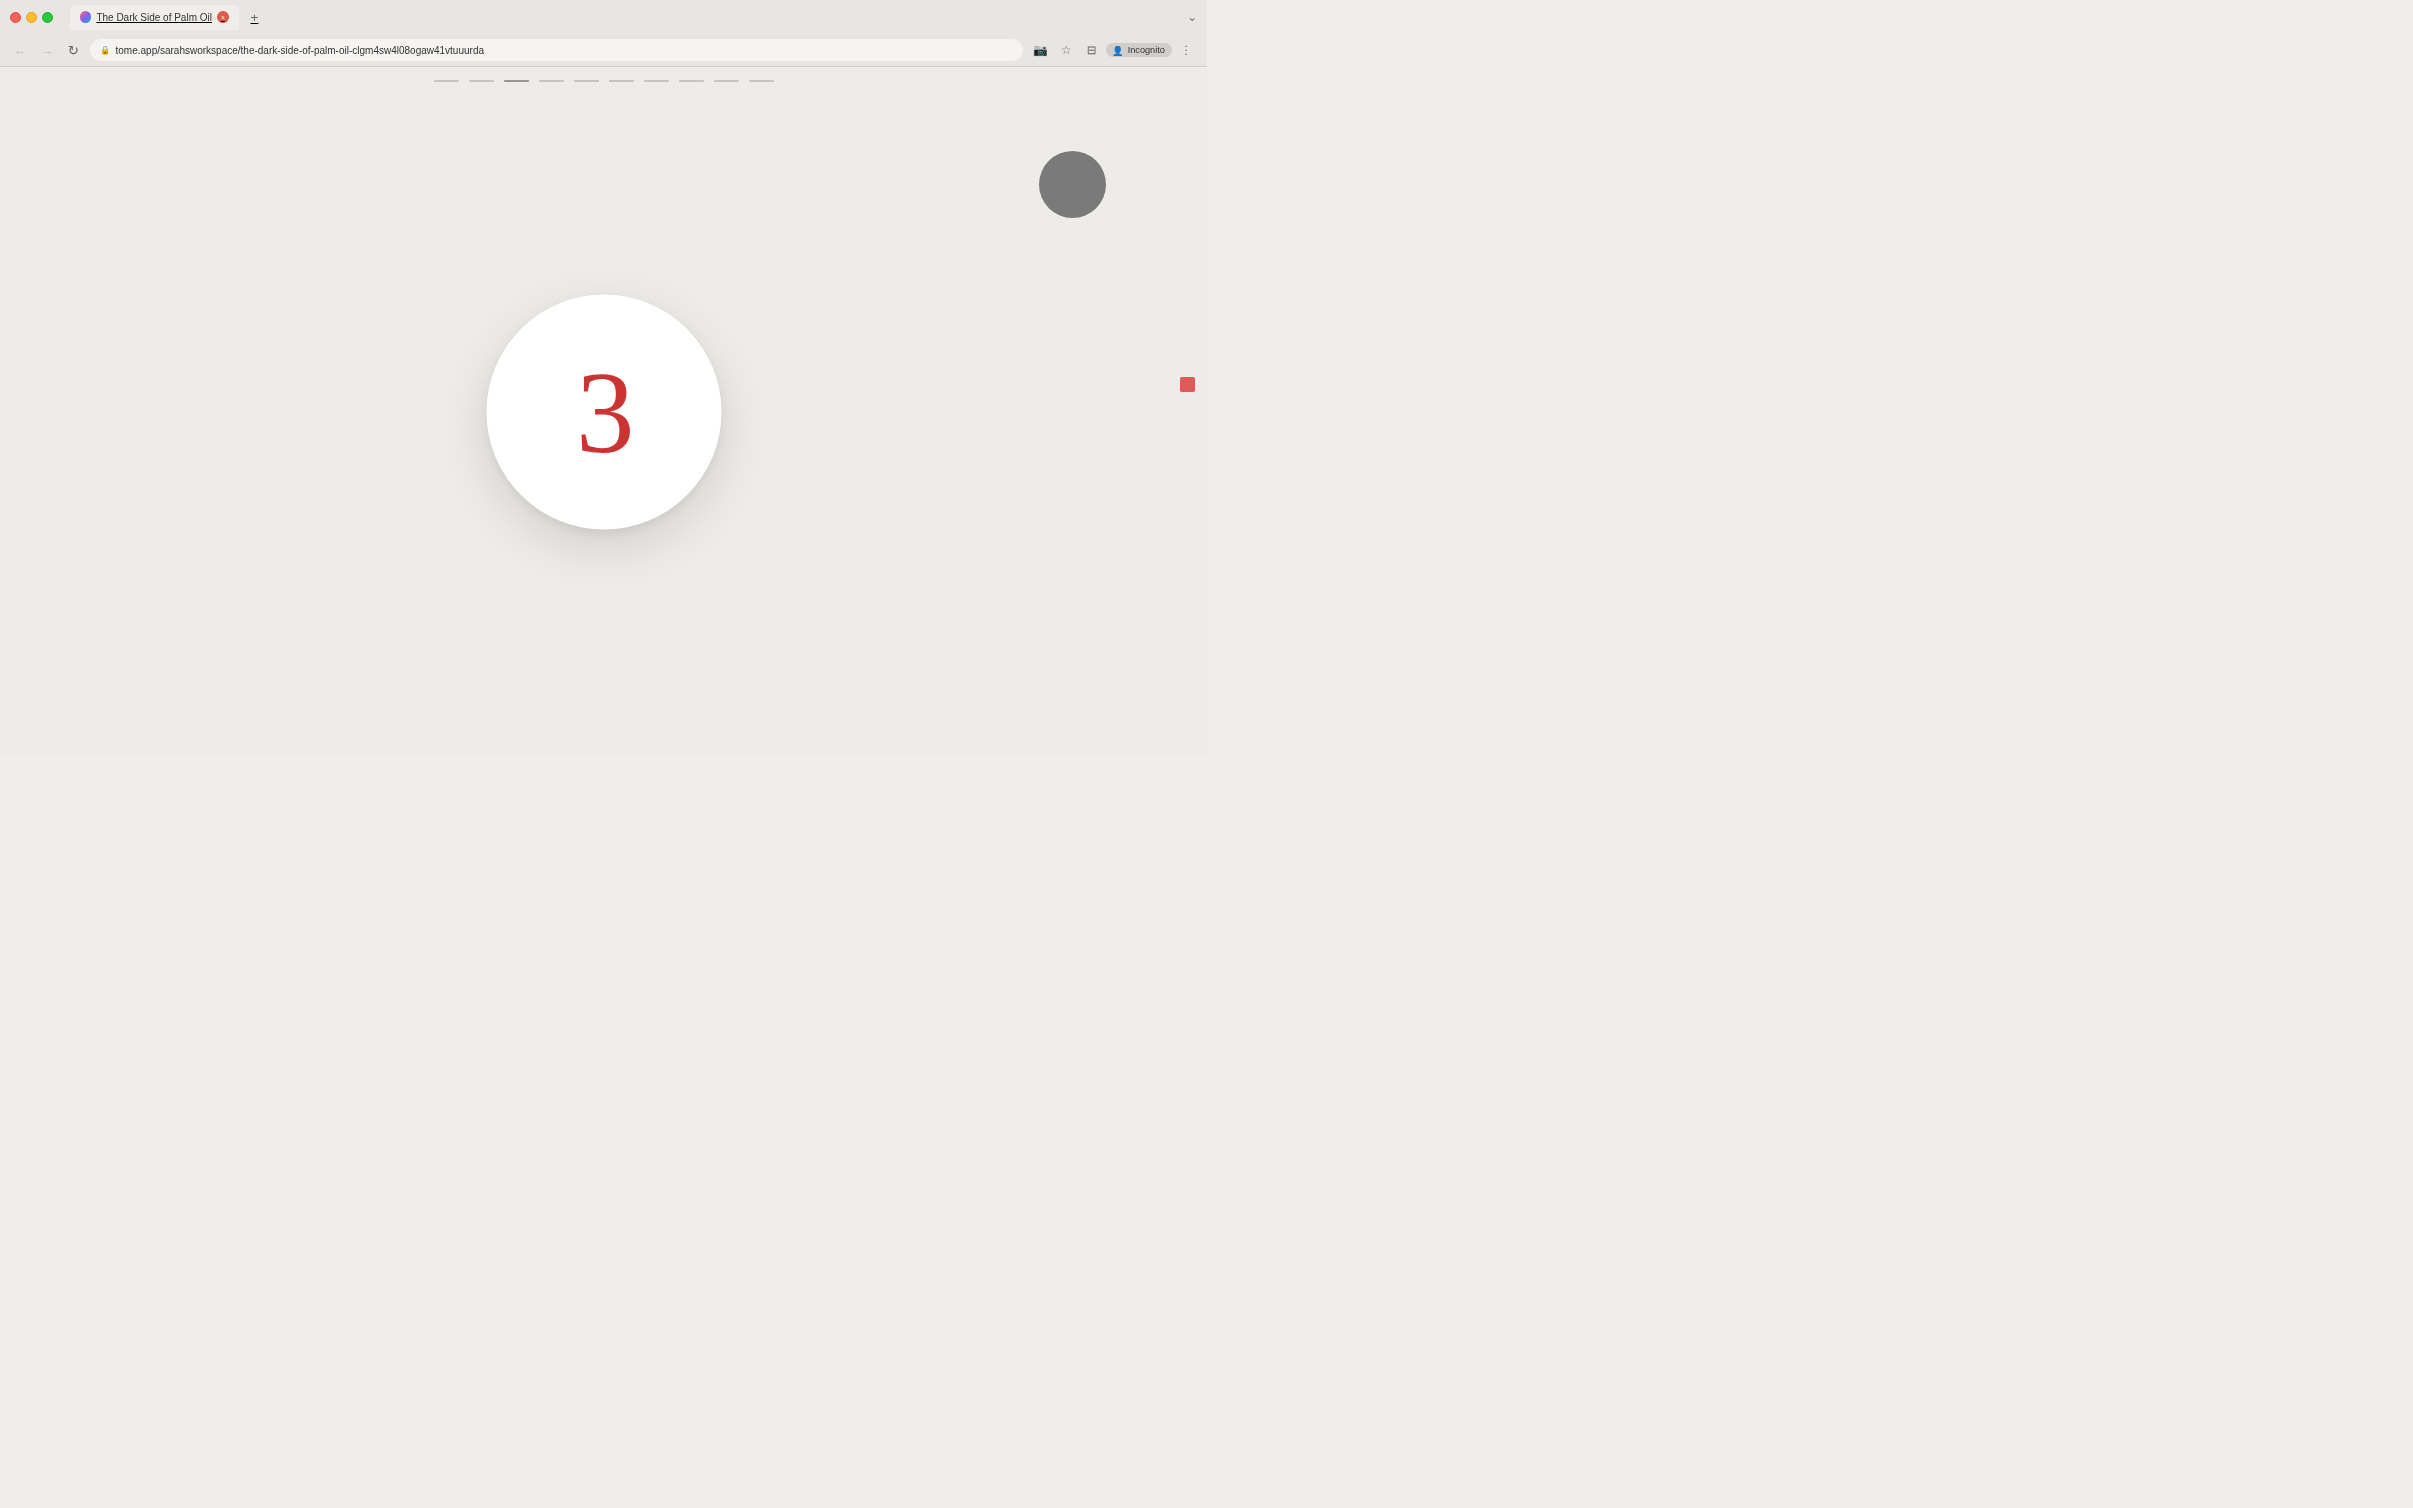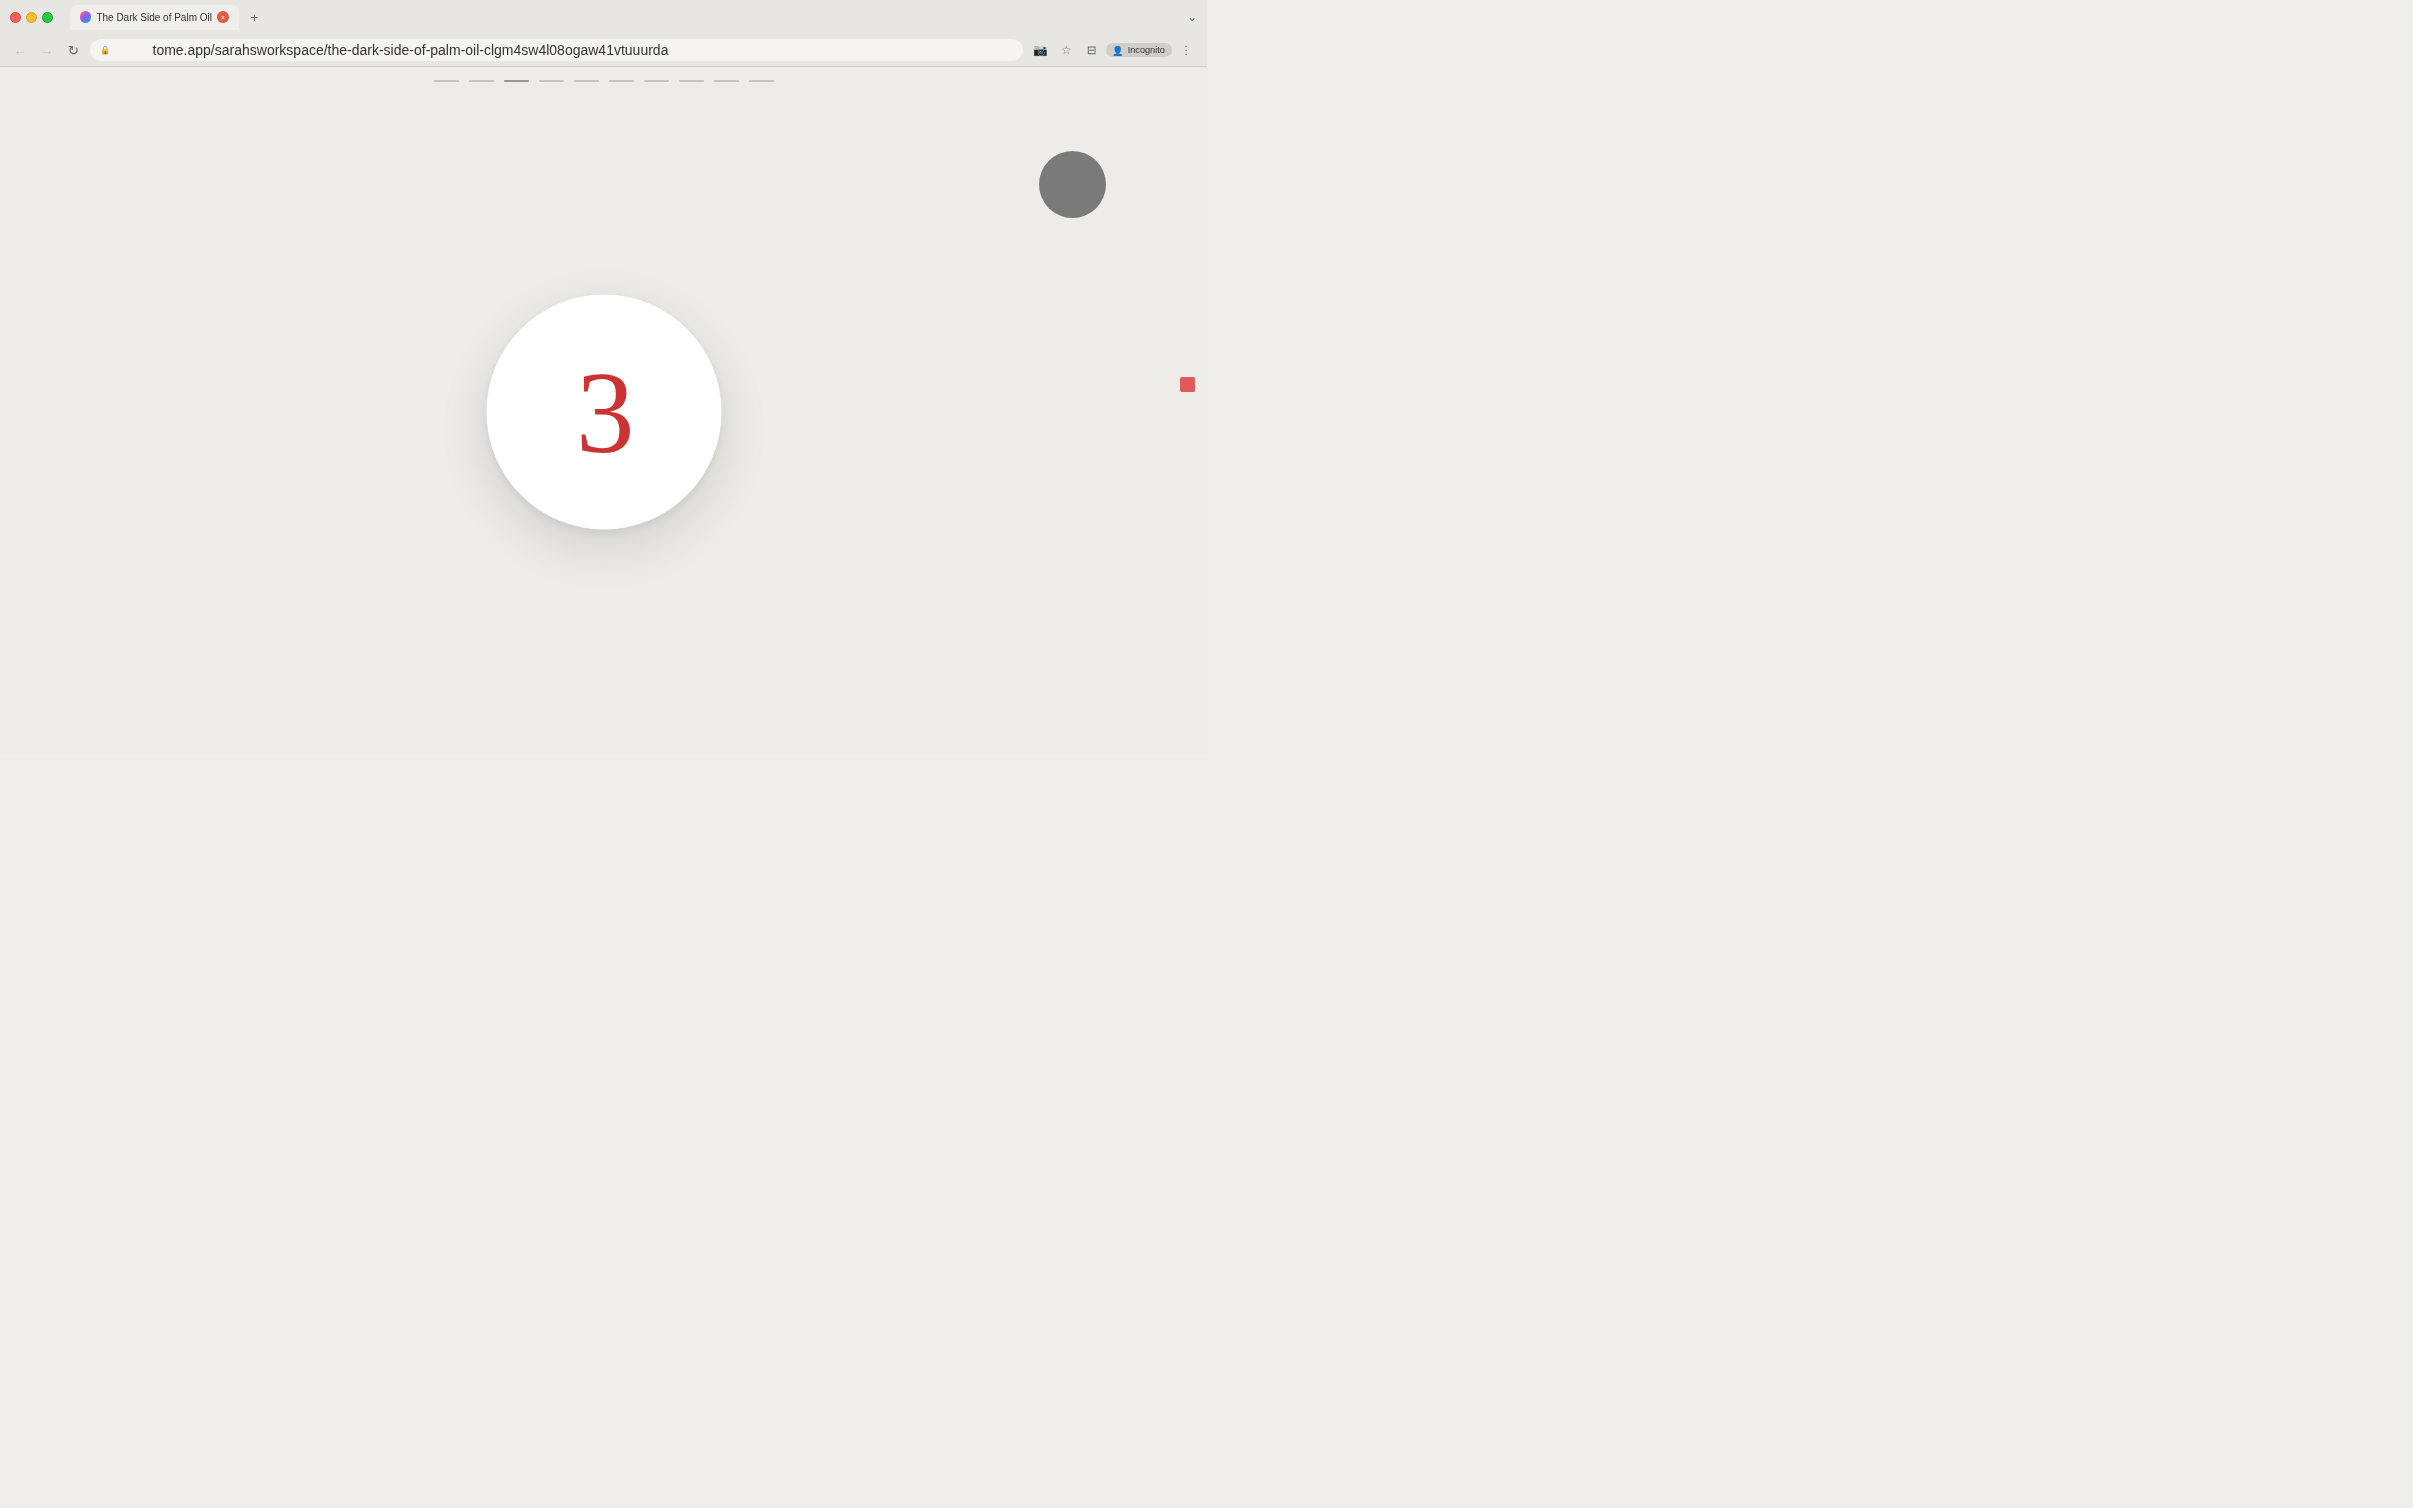--- a/index.html
+++ b/index.html
@@ -46,20 +46,21 @@
     .traffic-light.close { background: #ff5f56; border: 0.4px solid #e0443e; }
     .traffic-light.minimize { background: #ffbd2e; border: 0.4px solid #dea123; }
     .traffic-light.maximize { background: #27c93f; border: 0.4px solid #1aab29; }
 
     .tab-bar {
       display: flex;
       align-items: flex-end;
       padding: 0 10px;
       gap: 4px;
       flex: 1;
+      text-decoration: underline;
     }
 
     .tab {
       display: flex;
       align-items: center;
       gap: 5px;
       padding: 5px 10px;
       background: #f0eeeb;
       border-radius: 6.7px 6.7px 0 0;
       height: 25px;
@@ -157,24 +158,23 @@
       height: 22px;
       gap: 5px;
     }
 
     .omnibox-lock {
       font-size: 8.4px;
       color: #666;
     }
 
     .omnibox-url {
-      font-size: 14px;
+      font-size: 10px;
       color: #333;
       flex: 1;
-      margin-left: 37px;
     }
 
     .toolbar-icons {
       display: flex;
       align-items: center;
       gap: 3.4px;
     }
 
     .toolbar-icon {
       width: 22px;

